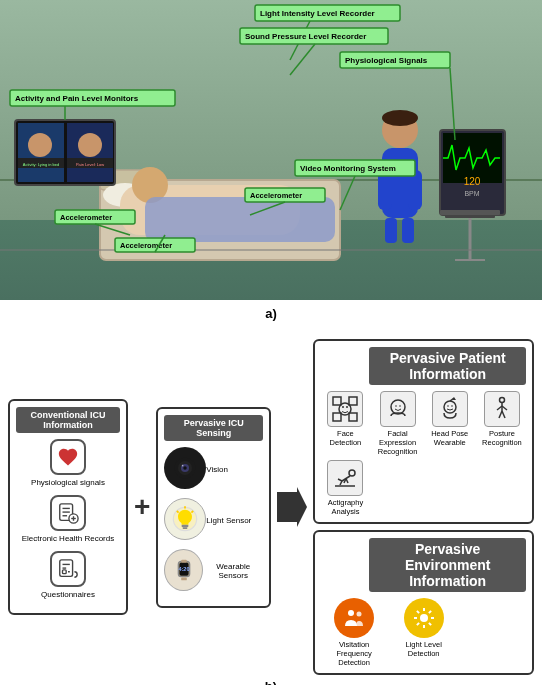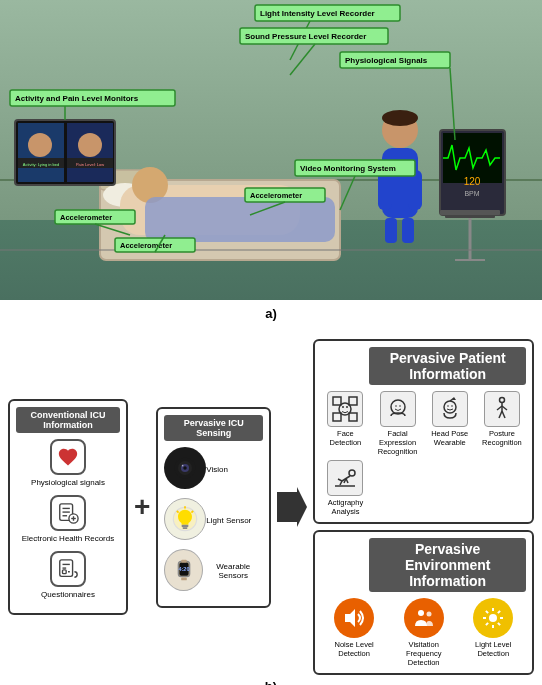--- a/index.html
+++ b/index.html
@@ -512,30 +512,20 @@
             </div>
             <span>Actigraphy Analysis</span>
           </div>
         </div>
       </div>
 
       <div class="info-section">
         <div class="info-title">Pervasive Environment Information</div>
         <div class="env-grid">
 
-          <div class="info-item">
-            <div class="env-icon" style="background:#e86000">
-              <svg width="24" height="24" viewBox="0 0 24 24">
-                <polygon points="3,8 8,8 13,3 13,21 8,16 3,16" fill="white"></polygon>
-                <path d="M16 8 Q20 12 16 16" fill="none" stroke="white" stroke-width="2"></path>
-                <path d="M18 5 Q24 12 18 19" fill="none" stroke="white" stroke-width="2"></path>
-              </svg>
-            </div>
-            <span>Noise Level Detection</span>
-          </div>
 
           <div class="info-item">
             <div class="env-icon" style="background:#e86000">
               <svg width="24" height="24" viewBox="0 0 24 24">
                 <circle cx="9" cy="7" r="3" fill="white"></circle>
                 <path d="M3 20 Q3 14 9 14 Q15 14 15 20" fill="white"></path>
                 <circle cx="17" cy="8" r="2.5" fill="white" opacity="0.8"></circle>
                 <path d="M14 20 Q14 15 17 15 Q21 15 21 20" fill="white" opacity="0.8"></path>
               </svg>
             </div>

